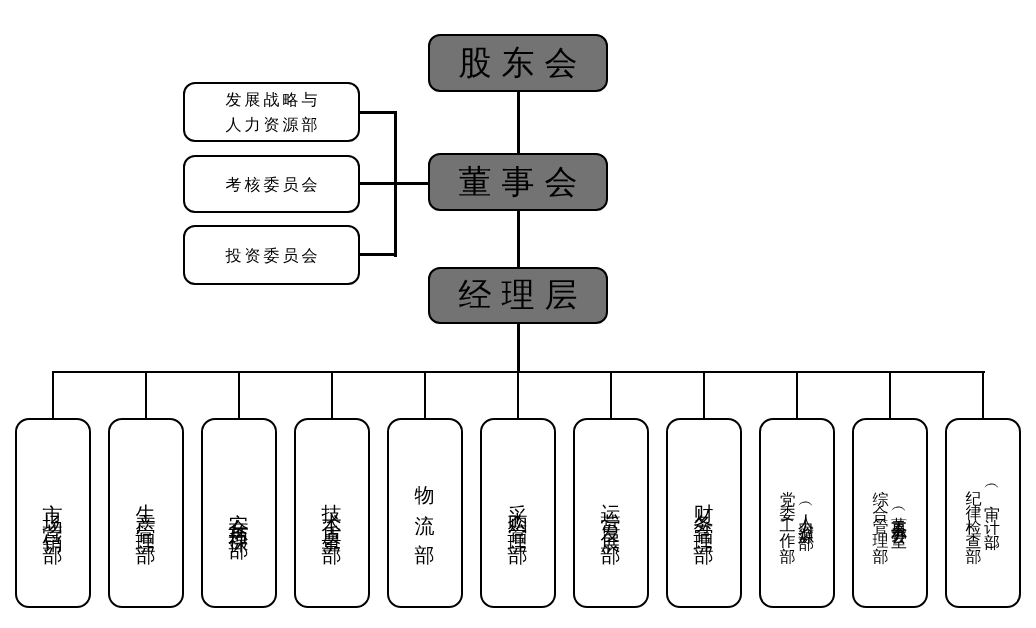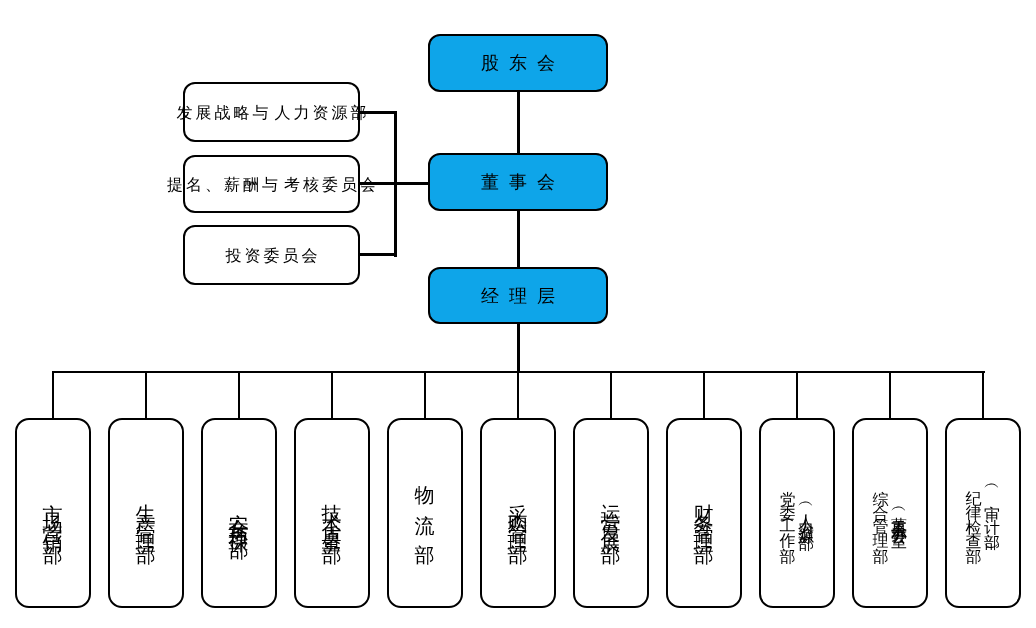--- a/index.html
+++ b/index.html
@@ -25,45 +25,45 @@
 
   
   .main-box {
     position: absolute;
     left: 428px;
     width: 180px;
     height: 58px;
     box-sizing: border-box;
     border: 2px solid #000;
     border-radius: 12px;
-    background: #0ea5e9;
+    background: #737373;
     display: flex;
     align-items: center;
     justify-content: center;
-    font-size: 18px;
+    font-size: 33px;
     letter-spacing: 10px;
     text-indent: 10px;
     z-index: 1;
     white-space: nowrap;
   }
   #box-shareholders { top: 34px; }
   #box-board        { top: 153px; }
   #box-management   { top: 267px; height: 57px; }
 
   
   .committee-box {
     position: absolute;
     left: 183px;
     width: 177px;
     box-sizing: border-box;
     border: 2px solid #000;
     border-radius: 12px;
     background: #fff;
     display: flex;
-    flex-direction: row;
+    flex-direction: column;
     align-items: center;
     justify-content: center;
     font-size: 16px;
     line-height: 25px;
     letter-spacing: 3px;
     text-indent: 3px;
     z-index: 1;
     white-space: nowrap;
   }
   .committee-box:nth-child(1) { top: 82px;  height: 60px; }
@@ -135,21 +135,20 @@
   <div class="main-box" id="box-management">经理层</div>
 
   <div class="main-box" id="box-board">董事会</div>
 
   <div id="committee-group">
       <div class="committee-box">
         <div>发展战略与</div>
         <div>人力资源部</div>
       </div>
       <div class="committee-box">
-        <div>提名、薪酬与</div>
         <div>考核委员会</div>
       </div>
       <div class="committee-box">
         <div>投资委员会</div>
       </div>
     </div>
 
   <div id="department-row">
       <div class="dept-box">
         <div class="vcol" style="letter-spacing: 10px;">市场营销部</div>

